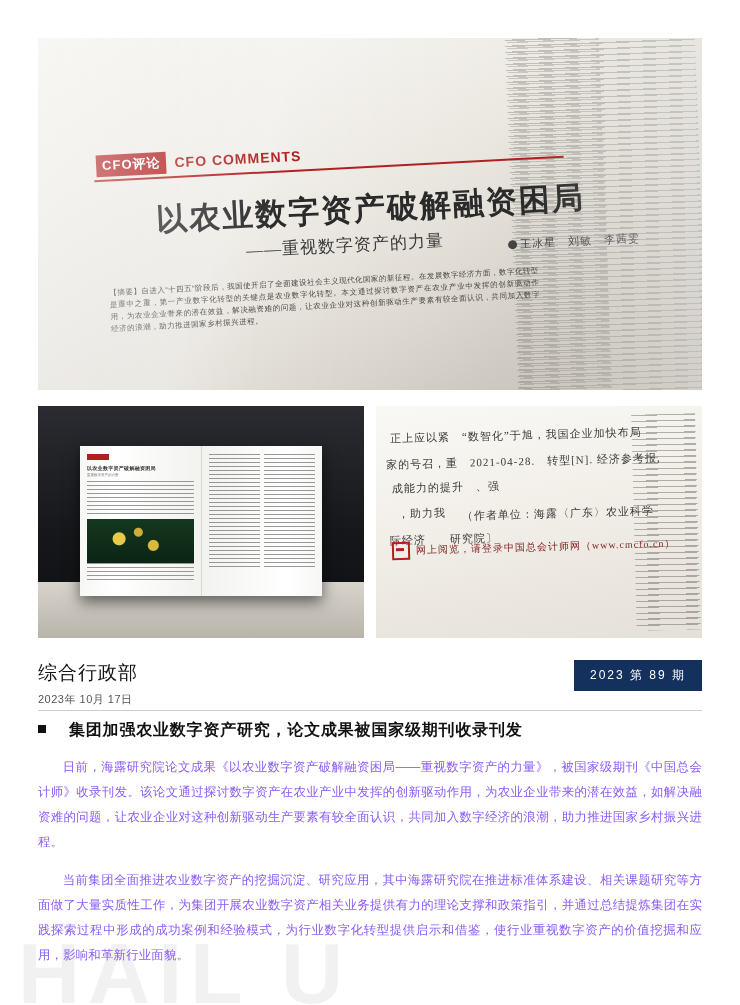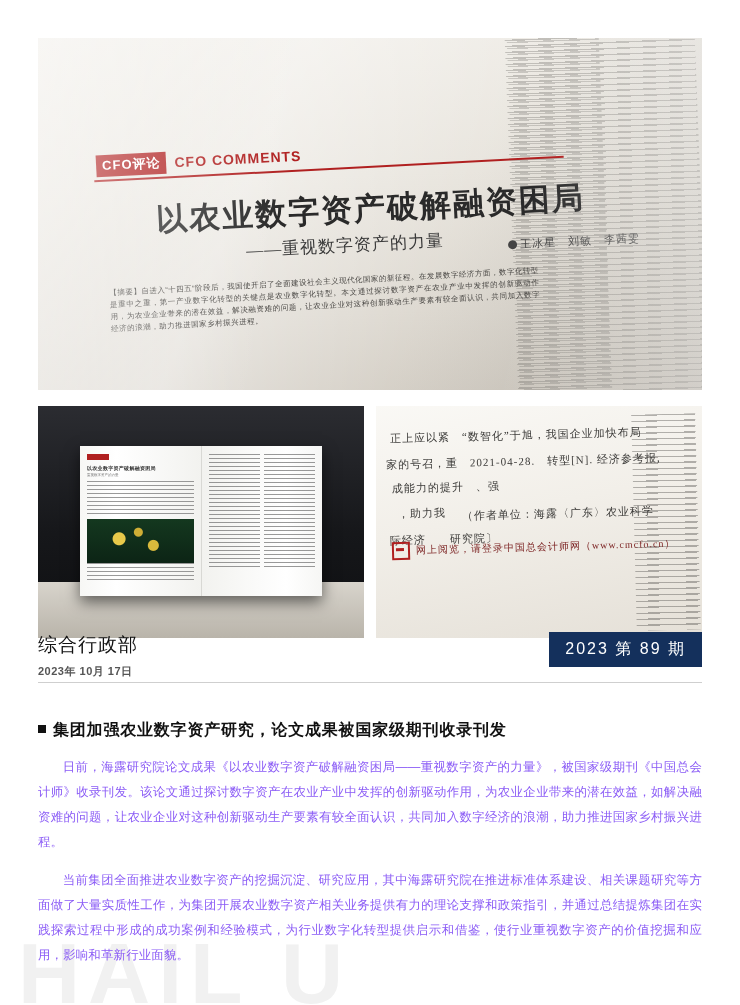--- a/index.html
+++ b/index.html
@@ -294,46 +294,45 @@
     height: 216px;
     background: repeating-linear-gradient(180deg, rgba(80,78,75,.55) 0px, rgba(80,78,75,.55) 1.3px, rgba(255,255,255,0) 1.3px, rgba(255,255,255,0) 6px);
     transform: rotate(-1.5deg);
     opacity: .75;
   }
 
   
   .dept-row {
     position: absolute;
     left: 38px;
-    top: 632px;
+    top: 660px;
     width: 664px;
     height: 52px;
     z-index: 2;
   }
   .dept-name {
     font-size: 19px;
     color: #111;
     font-weight: normal;
     letter-spacing: 1px;
     font-family: "Liberation Sans", sans-serif;
   }
   .dept-date {
     margin-top: 6px;
     font-size: 11px;
     color: #555;
     letter-spacing: .5px;
-    font-weight: bold;
   }
   .issue-badge {
     position: absolute;
     right: 0;
     top: 0;
     background: #14305c;
     color: #ffffff;
-    font-size: 16px;
+    font-size: 12px;
     padding: 7px 16px;
     letter-spacing: 2px;
     font-family: "Liberation Sans", sans-serif;
   }
   .dept-rule {
     position: absolute;
     left: 0;
     top: 50px;
     width: 664px;
     height: 1px;
@@ -349,21 +348,21 @@
     z-index: 2;
   }
   .article-title {
     font-size: 16px;
     font-weight: bold;
     color: #111;
     letter-spacing: .8px;
     line-height: 24px;
     display: flex;
     align-items: baseline;
-    gap: 7px;
+    gap: 23px;
   }
   .sq-bullet {
     display: inline-block;
     width: 8px; height: 8px;
     background: #111;
     flex: none;
     position: relative;
     top: -2px;
   }
   .para {

